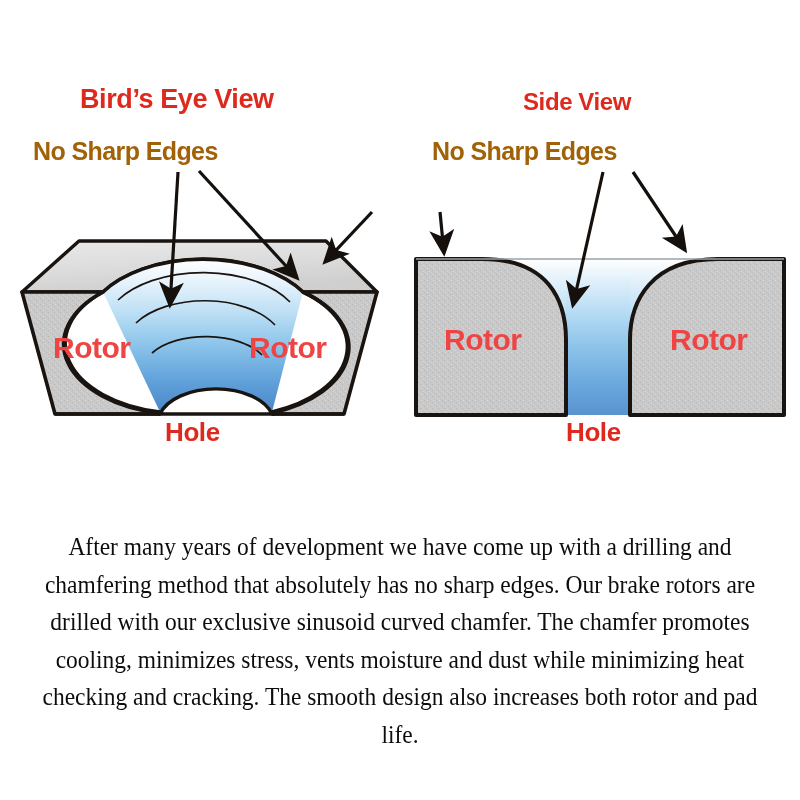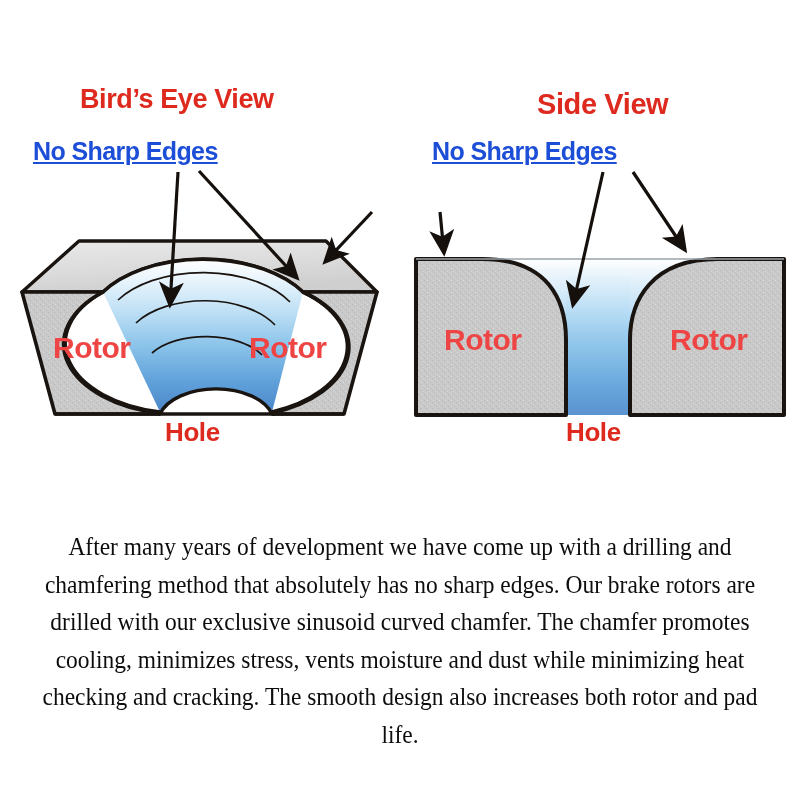--- a/index.html
+++ b/index.html
@@ -39,38 +39,37 @@
     position: absolute;
     color: #de2a1e;
     font-family: "Liberation Sans", sans-serif;
     font-weight: bold;
     letter-spacing: -0.4px;
     white-space: nowrap;
     line-height: 1.02;
   }
   .heading-black {
     position: absolute;
-    color: #1d4ed8;
+    color: #a16207;
     font-family: "Liberation Sans", sans-serif;
     font-weight: bold;
     letter-spacing: -0.6px;
     white-space: nowrap;
     line-height: 1.0;
-    text-decoration: underline;
   }
 
   #title-birds-eye {
     left: 80px;
     top: 86px;
     font-size: 27px;
   }
   #title-side-view {
-    left: 537px;
+    left: 523px;
     top: 90px;
-    font-size: 29px;
+    font-size: 24px;
   }
   #label-no-sharp-left {
     left: 33px;
     top: 139px;
     font-size: 25px;
   }
   #label-no-sharp-right {
     left: 432px;
     top: 139px;
     font-size: 25px;

